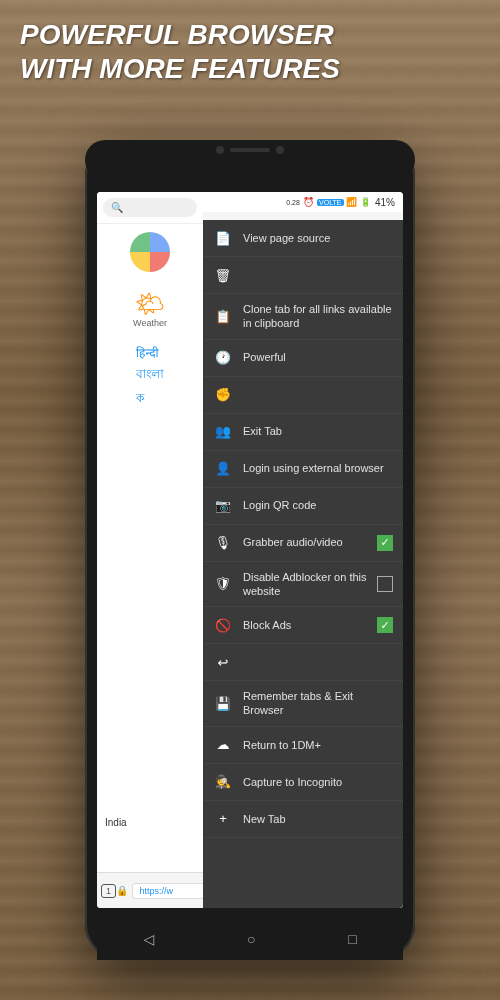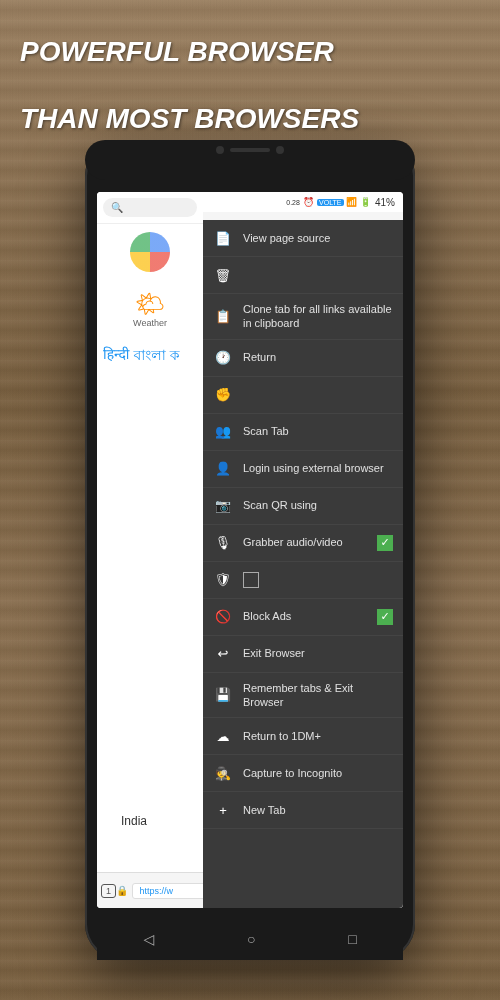--- a/index.html
+++ b/index.html
@@ -42,21 +42,20 @@
       z-index: 10;
     }
     .hero-text h1 {
       color: white;
       font-size: 28px;
       font-weight: 900;
       text-transform: uppercase;
       line-height: 1.2;
       text-shadow: 1px 1px 3px rgba(0,0,0,0.5);
       font-style: italic;
-      margin-top: 17px;
     }
 
     
     .phone-frame {
       position: absolute;
       top: 140px;
       left: 50%;
       transform: translateX(-50%);
       width: 330px;
       height: 820px;
@@ -224,21 +223,21 @@
     }
     .weather-icon { font-size: 24px; color: #FF8C00; }
     .weather-label { font-size: 9px; color: #666; text-align: right; }
 
     .language-links {
       padding: 6px;
       display: flex;
       gap: 4px;
       flex-wrap: wrap;
     }
-    .lang-link { color: #2196F3; font-size: 14px; }
+    .lang-link { color: #2196F3; font-size: 12px; margin-left: 33px; }
 
     
     .browser-nav-bar {
       position: absolute;
       bottom: 0;
       left: 0; right: 0;
       height: 36px;
       background: #f5f5f5;
       border-top: 1px solid #ddd;
       display: flex;
@@ -278,22 +277,22 @@
       display: flex;
       align-items: center;
       justify-content: space-around;
     }
     .android-btn { color: #aaa; font-size: 14px; }
 
     
     .india-text {
       position: absolute;
       bottom: 80px;
-      left: 24px;
-      font-size: 12px;
+      left: 8px;
+      font-size: 10px;
       color: #333;
     }
     .settings-text {
       position: absolute;
       bottom: 65px;
       right: 115px;
       font-size: 8px;
       color: #999;
     }
 
@@ -304,22 +303,21 @@
     }
   </style>
 </head>
 <body>
 
 <div class="wood-bg"></div>
 
 <div class="hero-text">
   <h1>
     <span>Powerful Browser</span><br>
-    <br>
-    <span>than most browsers</span>
+    <span>with more features</span><br>
   </h1>
 </div>
 
 <div class="phone-frame">
 
   <div class="phone-top">
     <div class="phone-camera"></div>
     <div class="phone-speaker"></div>
     <div class="phone-camera"></div>
   </div>
@@ -375,54 +373,54 @@
           </div>
           <div class="menu-item">
             <div class="menu-icon">🗑</div>
           </div>
           <div class="menu-item">
             <div class="menu-icon">📋</div>
             <div class="menu-label">Clone tab for all links available in clipboard</div>
           </div>
           <div class="menu-item">
             <div class="menu-icon">🕐</div>
-            <div class="menu-label">Return</div>
+            <div class="menu-label">Powerful</div>
           </div>
           <div class="menu-item">
             <div class="menu-icon">✊</div>
           </div>
           <div class="menu-item">
             <div class="menu-icon">👥</div>
-            <div class="menu-label">Scan Tab</div>
+            <div class="menu-label">Exit Tab</div>
           </div>
           <div class="menu-item">
             <div class="menu-icon">👤</div>
             <div class="menu-label">Login using external browser</div>
           </div>
           <div class="menu-item">
             <div class="menu-icon">📷</div>
-            <div class="menu-label">Scan QR using</div>
+            <div class="menu-label">Login QR code</div>
           </div>
           <div class="menu-item">
             <div class="menu-icon">🎙</div>
             <div class="menu-label">Grabber audio/video</div>
             <div class="menu-checkbox checked" style="color: white; font-size: 11px;">✓</div>
           </div>
           <div class="menu-item">
             <div class="menu-icon">🛡</div>
+            <div class="menu-label">Disable Adblocker on this website</div>
             <div class="menu-checkbox unchecked"></div>
           </div>
           <div class="menu-item">
             <div class="menu-icon">🚫</div>
             <div class="menu-label">Block Ads</div>
             <div class="menu-checkbox checked" style="color: white; font-size: 11px;">✓</div>
           </div>
           <div class="menu-item">
             <div class="menu-icon">↩</div>
-            <div class="menu-label">Exit Browser</div>
           </div>
           <div class="menu-item">
             <div class="menu-icon">💾</div>
             <div class="menu-label">Remember tabs &amp; Exit Browser</div>
           </div>
           <div class="menu-item">
             <div class="menu-icon">☁</div>
             <div class="menu-label">Return to 1DM+</div>
           </div>
           <div class="menu-item">

